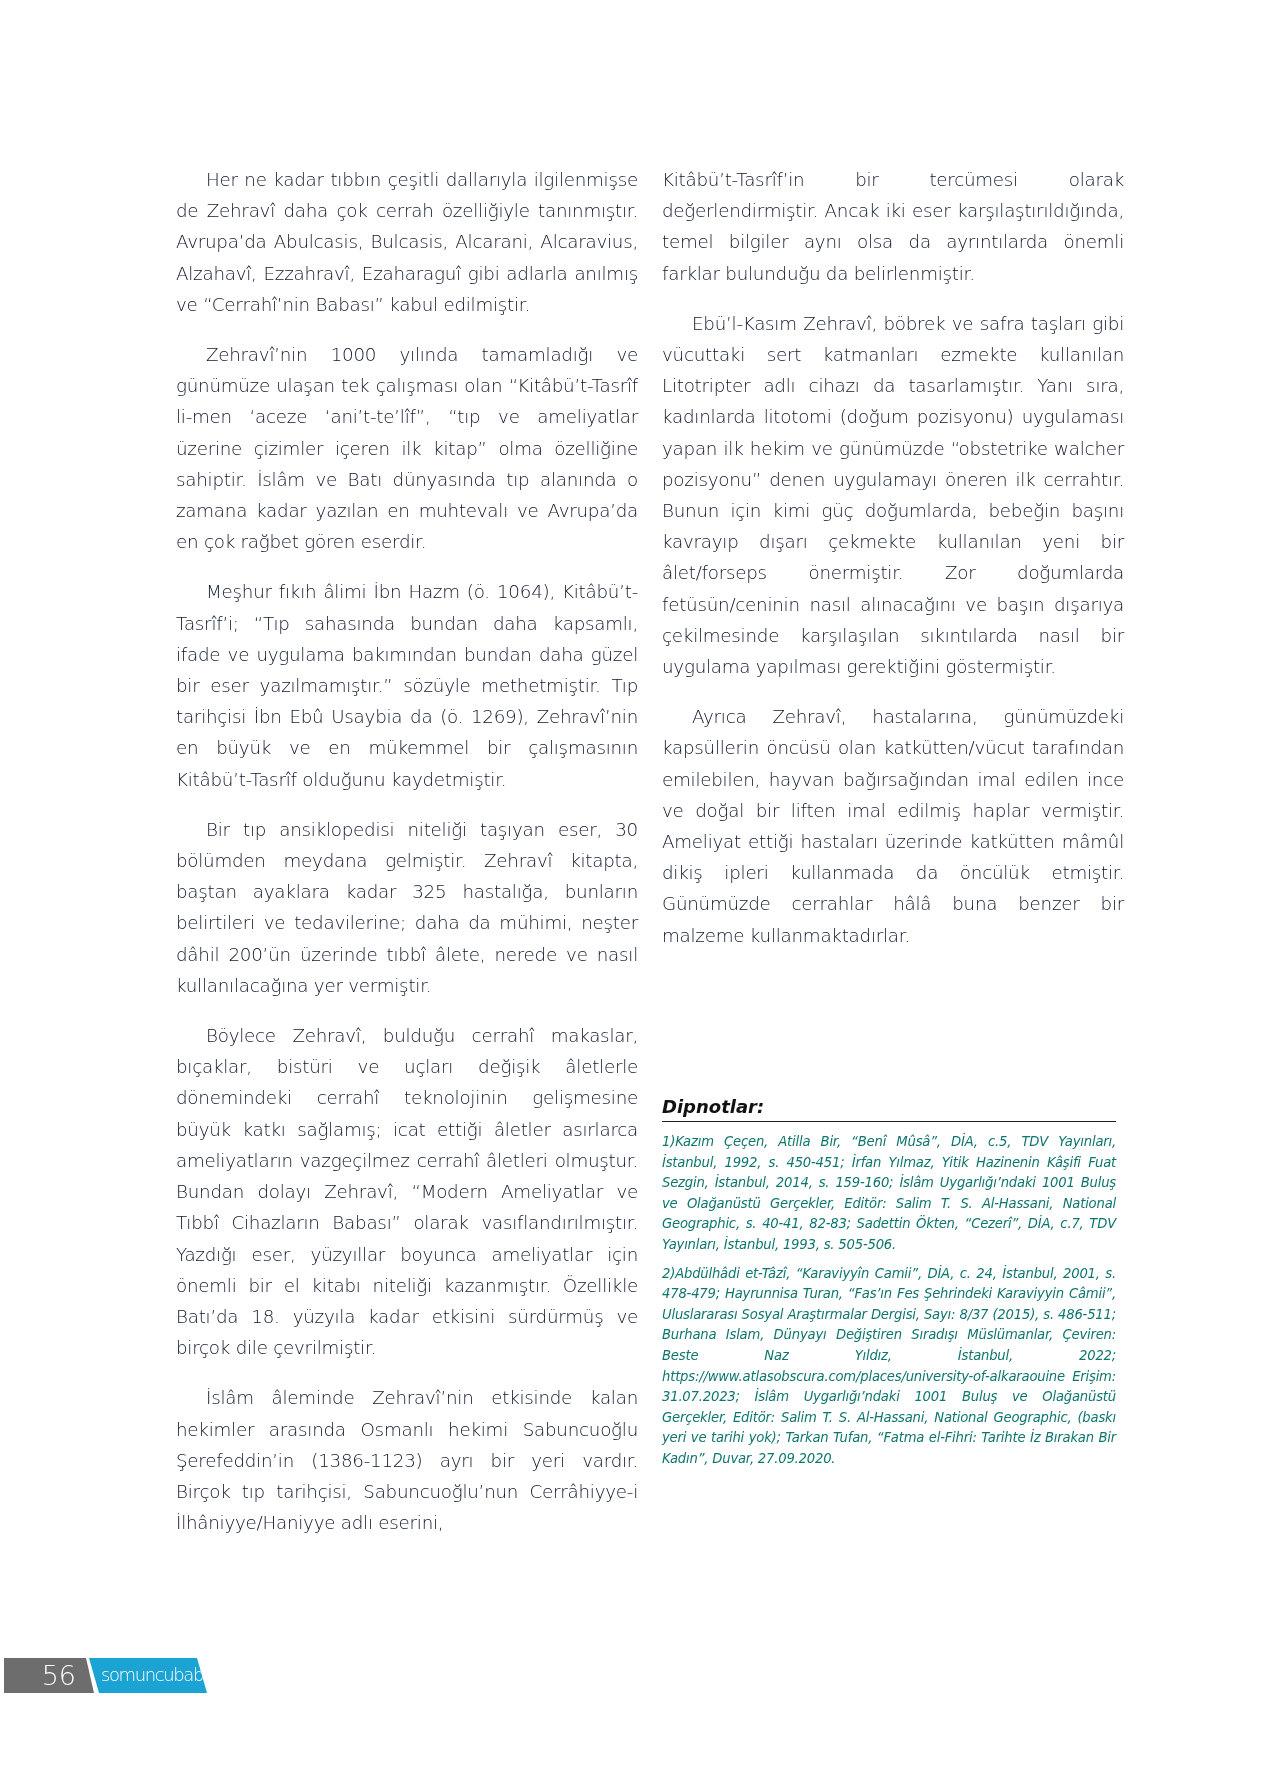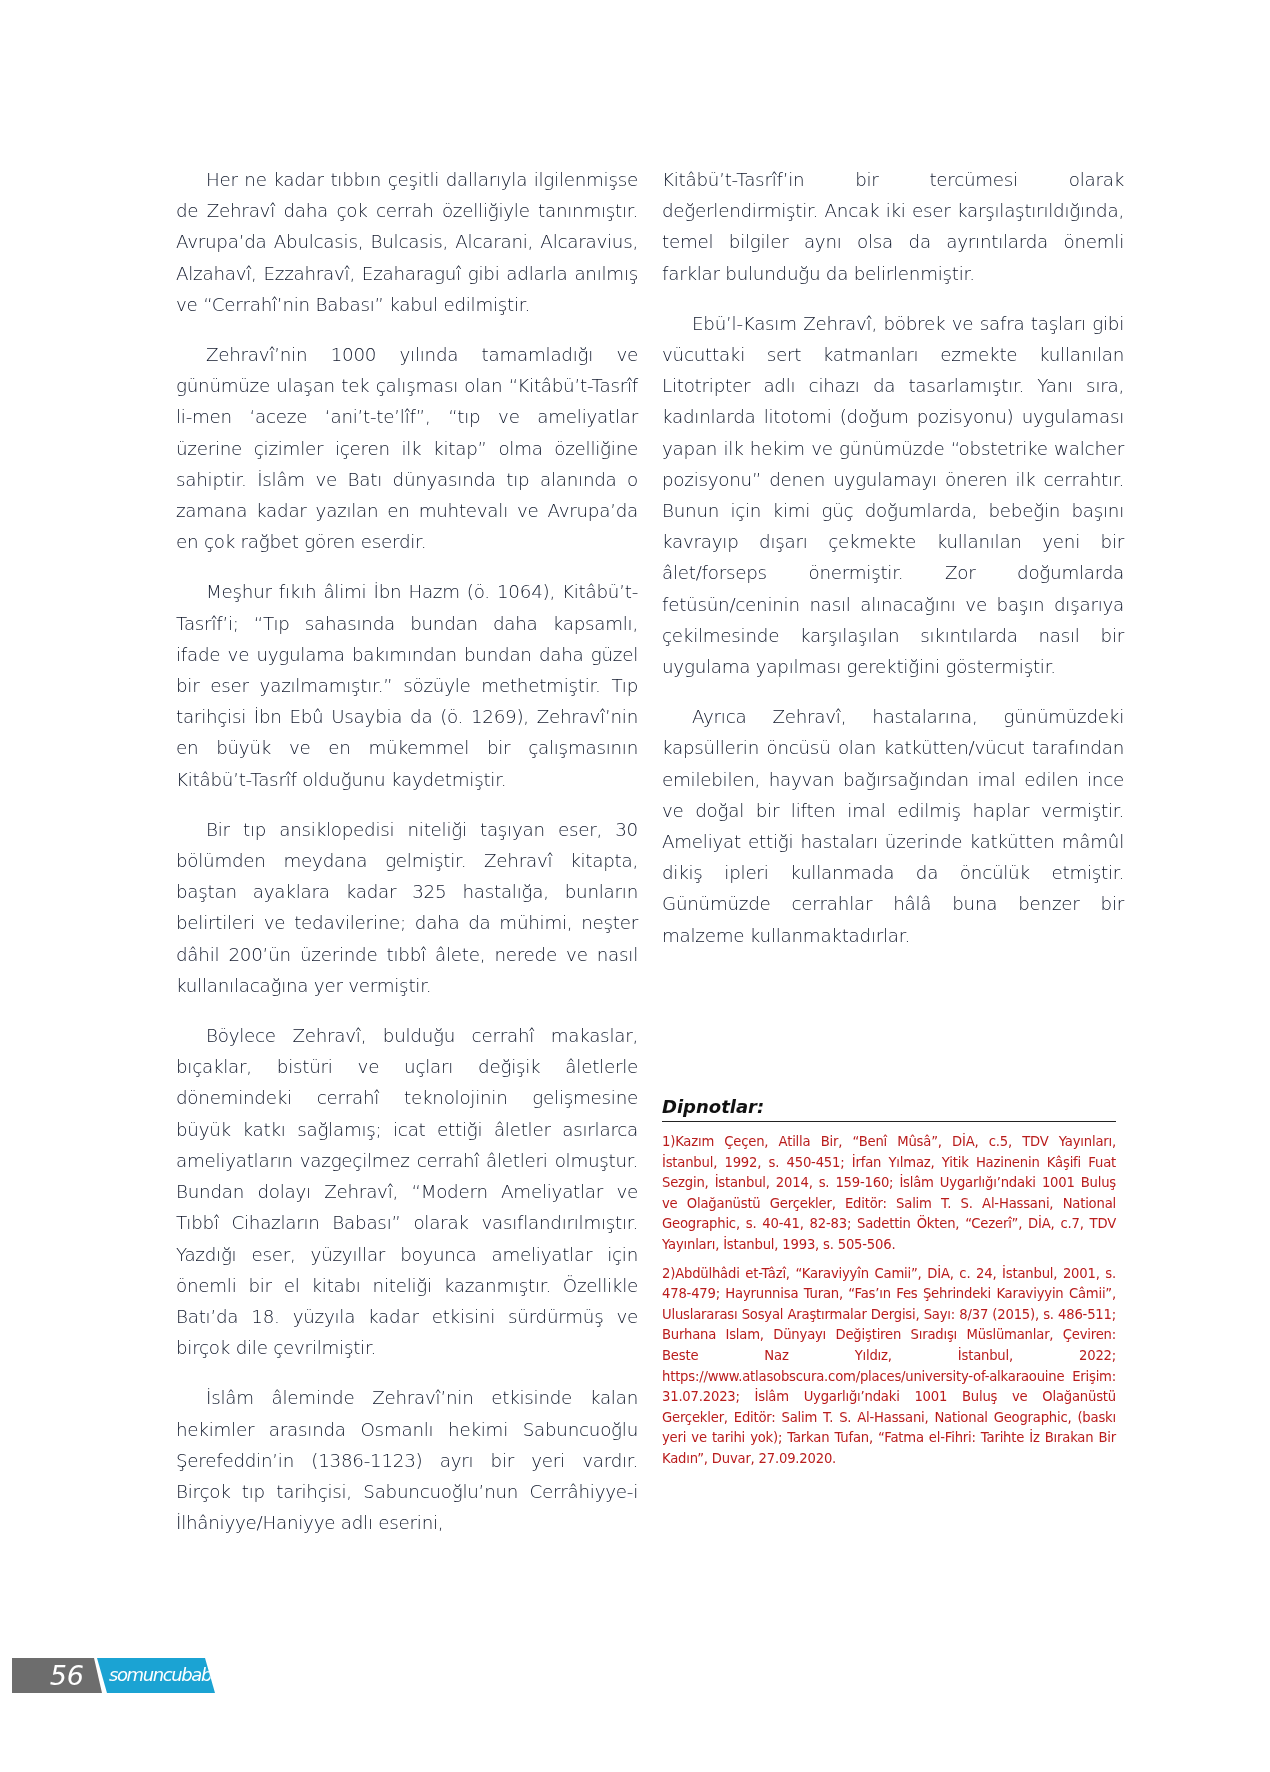--- a/index.html
+++ b/index.html
@@ -43,29 +43,29 @@
     margin: 0;
     padding-bottom: 4px;
     border-bottom: 1.5px solid #222;
   }
   .fn {
     margin: 10px 0 0 0;
     font-size: 13.2px;
     line-height: 20.6px;
     text-align: justify;
     letter-spacing: -0.2px;
-    color: #b91c1c;
+    color: #0f766e;
+    font-style: italic;
   }
   .fn + .fn { margin-top: 8px; }
   .footer {
     position: absolute;
-    left: 12px; top: 1658px;
+    left: 4px; top: 1658px;
     height: 35px;
     display: flex;
-    font-style: italic;
   }
   .page-num {
     background: #6d6d6d;
     color: #ffffff;
     width: 90px; height: 35px;
     font-size: 27px;
     line-height: 35px;
     text-align: right;
     padding-right: 0px;
     clip-path: polygon(0 0, 82px 0, 90px 100%, 0 100%);

